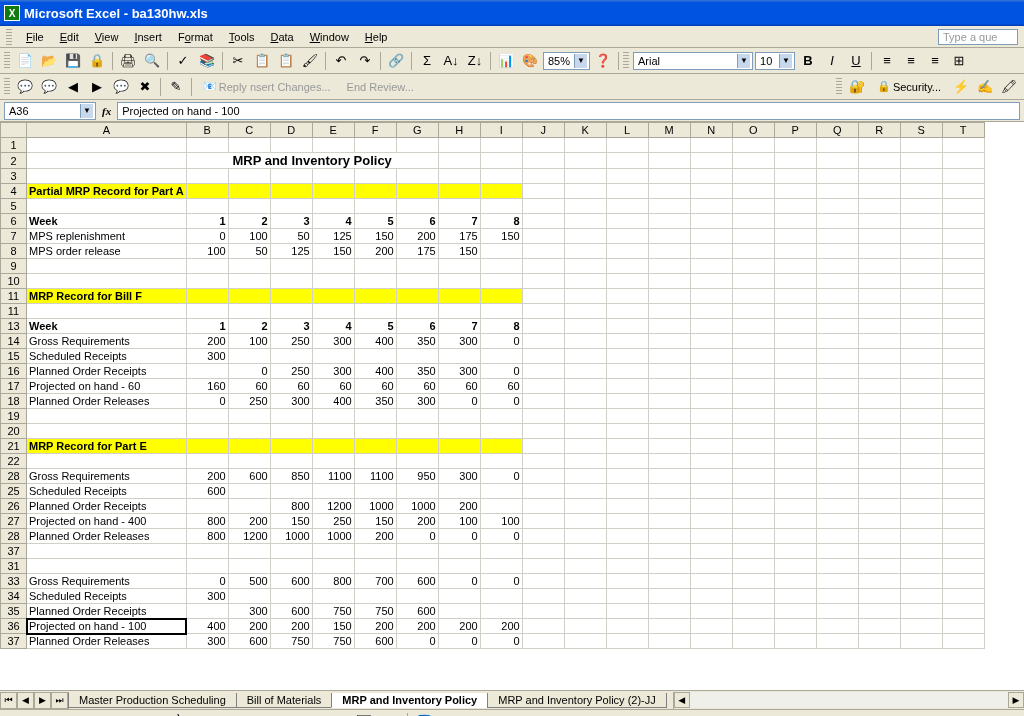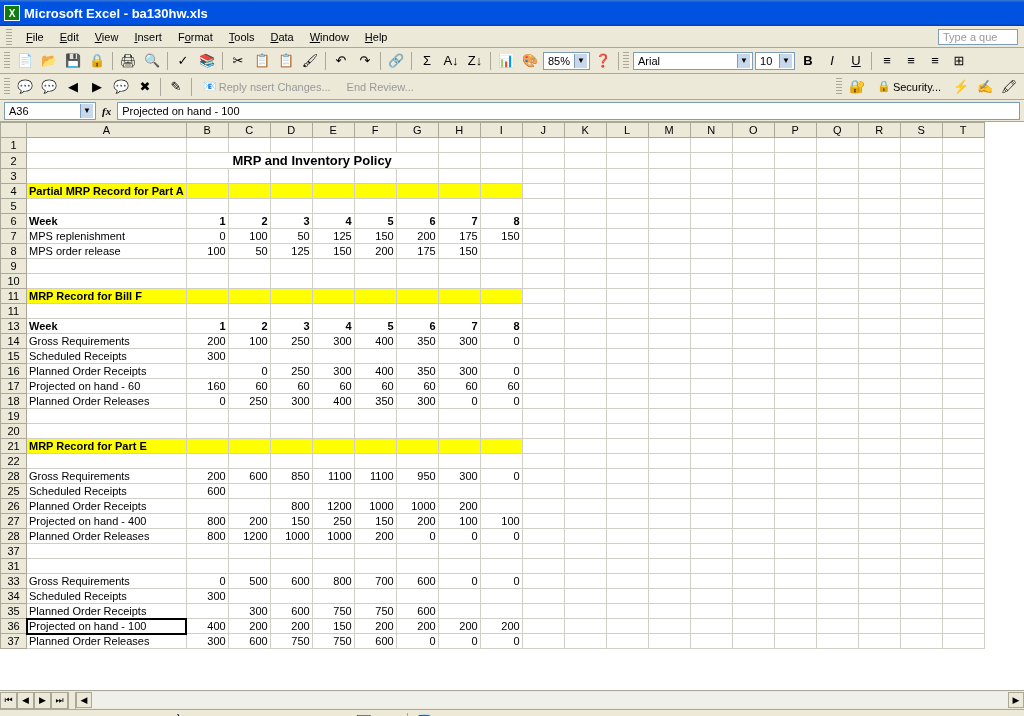--- a/index.html
+++ b/index.html
@@ -974,20 +974,26 @@
         </tbody>
       </table>
   </div>
   <div class="sheet-tabs">
     <div class="nav">
       <span>⏮</span>
       <span>◀</span>
       <span>▶</span>
       <span>⏭</span>
     </div>
+    <div id="tabs" style="display:flex;">
+        <div class="tab">Master Production Scheduling</div>
+        <div class="tab">Bill of Materials</div>
+        <div class="tab active">MRP and Inventory Policy</div>
+        <div class="tab">MRP and Inventory Policy (2)-JJ</div>
+      </div>
     <div class="scroll-track">
       <span class="arrow">◀</span>
       <div class="track"></div>
       <span class="arrow">▶</span>
     </div>
   </div>
 </div>
 
 <div class="drawbar">
   <span class="grip"></span>

